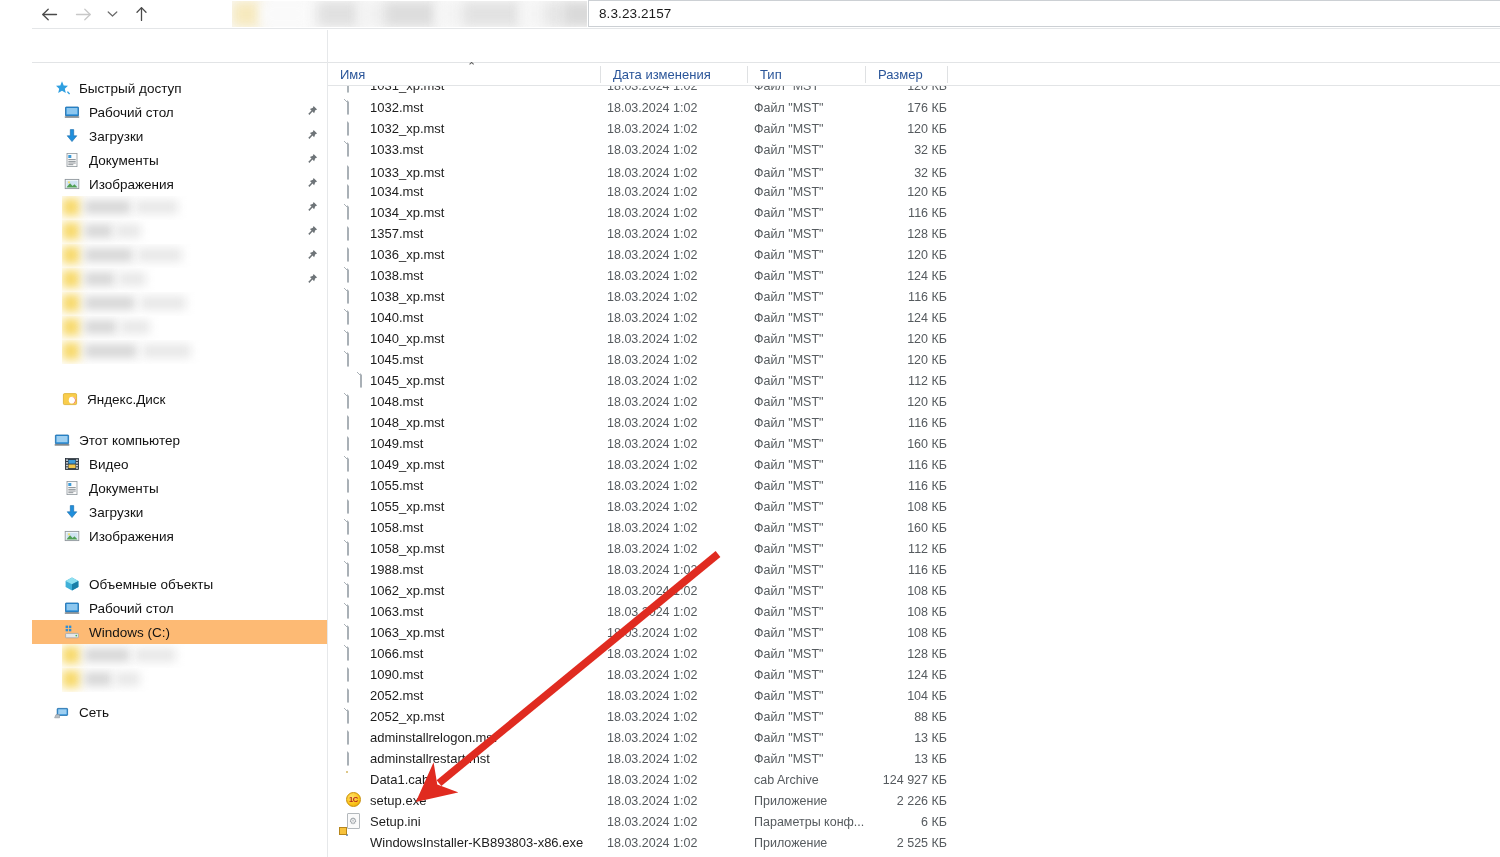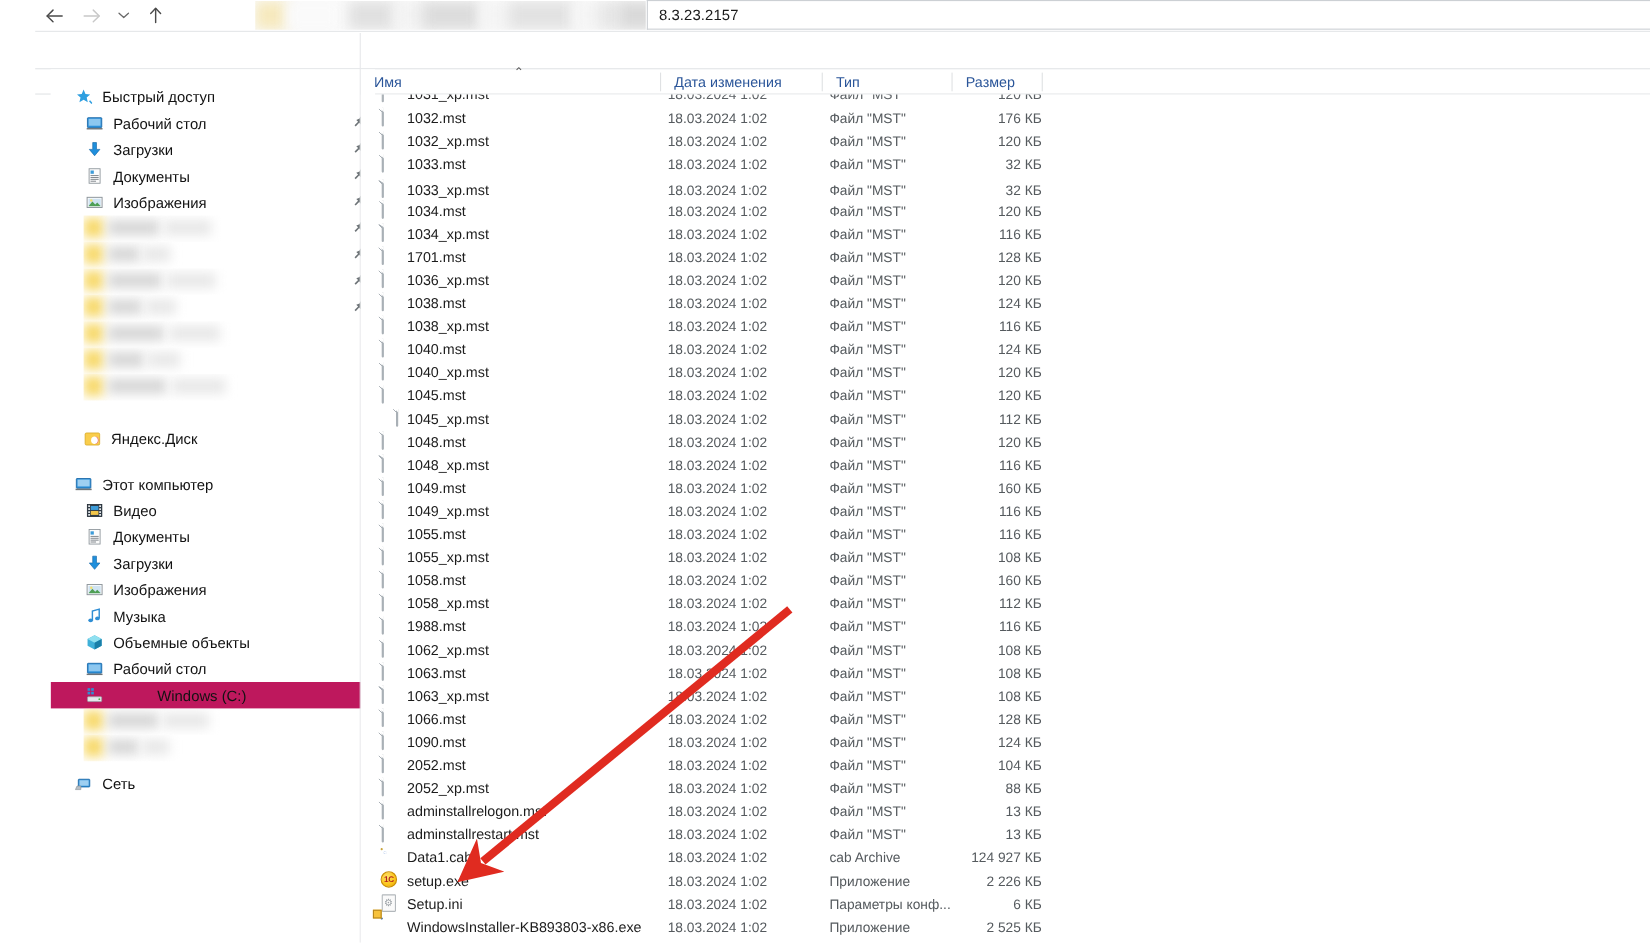--- a/index.html
+++ b/index.html
@@ -73,34 +73,34 @@
     position: absolute; top: 3px; width: 1px; height: 17px;
     background: #dfe1e3;
   }
   .sort-caret {
     position: absolute; left: 435px; top: -2px;
     font-size: 11px; color: #555; line-height: 1;
   }
 
   
   .sidebar {
-    position: absolute; left: 14px; top: 63px; width: 295px; height: 794px;
+    position: absolute; left: 0; top: 63px; width: 295px; height: 794px;
     background: #ffffff; overflow: hidden;
   }
   .sb-divider {
     position: absolute; left: 295px; top: 30px; width: 1px; height: 827px;
     background: #e6e8ea;
   }
   .sb-item {
     position: absolute; left: 0; width: 295px; height: 24px;
     display: flex; align-items: center;
     font-size: 13.5px; color: #121212;
     white-space: nowrap;
   }
-  .sb-item.sel { background: #be185d; gap: 40px; }
+  .sb-item.sel { background: #fdba74; }
   .sb-ico {
     width: 20px; height: 18px; margin-right: 7px;
     display: inline-flex; align-items: center; justify-content: center;
     flex: 0 0 auto;
   }
   .sb-pin {
     position: absolute; right: 9px; top: 5px;
     width: 12px; height: 13px; color: #6e7478;
     font-size: 12px; line-height: 13px;
   }
@@ -462,30 +462,20 @@
         <span class="sb-ico">
           <svg width="16" height="16" viewBox="0 0 16 16">
             <rect x="1.2" y="3.4" width="13.6" height="9.2" fill="#ffffff" stroke="#8e969c" stroke-width="0.9"></rect>
             <rect x="2.4" y="4.6" width="11.2" height="6.8" fill="#cfe3f2"></rect>
             <path d="M2.4 11.4 L6 7.2 L8.6 10 L10.4 8.2 L13.6 11.4 Z" fill="#4f9f55"></path>
             <circle cx="5" cy="6.3" r="1.1" fill="#f4e06a"></circle>
           </svg>
         </span>
         <span>Изображения</span>
       </div>
-      <div class="sb-item" style="top: 485px; padding-left: 30px;">
-        <span class="sb-ico">
-          <svg width="16" height="16" viewBox="0 0 16 16">
-            <path d="M6 11.6 V3.4 l6.2 -1.6 v8.2" fill="none" stroke="#2f8ed4" stroke-width="1.3"></path>
-            <ellipse cx="4.4" cy="11.9" rx="2.1" ry="1.7" fill="#2f8ed4"></ellipse>
-            <ellipse cx="10.6" cy="10.2" rx="2.1" ry="1.7" fill="#2f8ed4"></ellipse>
-          </svg>
-        </span>
-        <span>Музыка</span>
-      </div>
       <div class="sb-item" style="top: 509px; padding-left: 30px;">
         <span class="sb-ico">
           <svg width="16" height="16" viewBox="0 0 16 16">
             <path d="M8 1.6 L14.4 5 V11 L8 14.4 L1.6 11 V5 Z" fill="#3fb0d8"></path>
             <path d="M8 1.6 L14.4 5 L8 8.3 L1.6 5 Z" fill="#8fe0f0"></path>
             <path d="M8 8.3 L14.4 5 V11 L8 14.4 Z" fill="#1a7fa8"></path>
           </svg>
         </span>
         <span>Объемные объекты</span>
       </div>
@@ -599,21 +589,21 @@
           <span class="fico"><span class="ic-doc"></span></span>
           <span>1034_xp.mst</span>
         </span>
         <span class="fdate">18.03.2024 1:02</span>
         <span class="ftype">Файл "MST"</span>
         <span class="fsize">116 КБ</span>
       </div>
       <div class="frow" style="top: 137px;">
         <span class="fname">
           <span class="fico"><span class="ic-doc"></span></span>
-          <span>1701.mst</span>
+          <span>1357.mst</span>
         </span>
         <span class="fdate">18.03.2024 1:02</span>
         <span class="ftype">Файл "MST"</span>
         <span class="fsize">128 КБ</span>
       </div>
       <div class="frow" style="top: 158px;">
         <span class="fname">
           <span class="fico"><span class="ic-doc"></span></span>
           <span>1036_xp.mst</span>
         </span>

